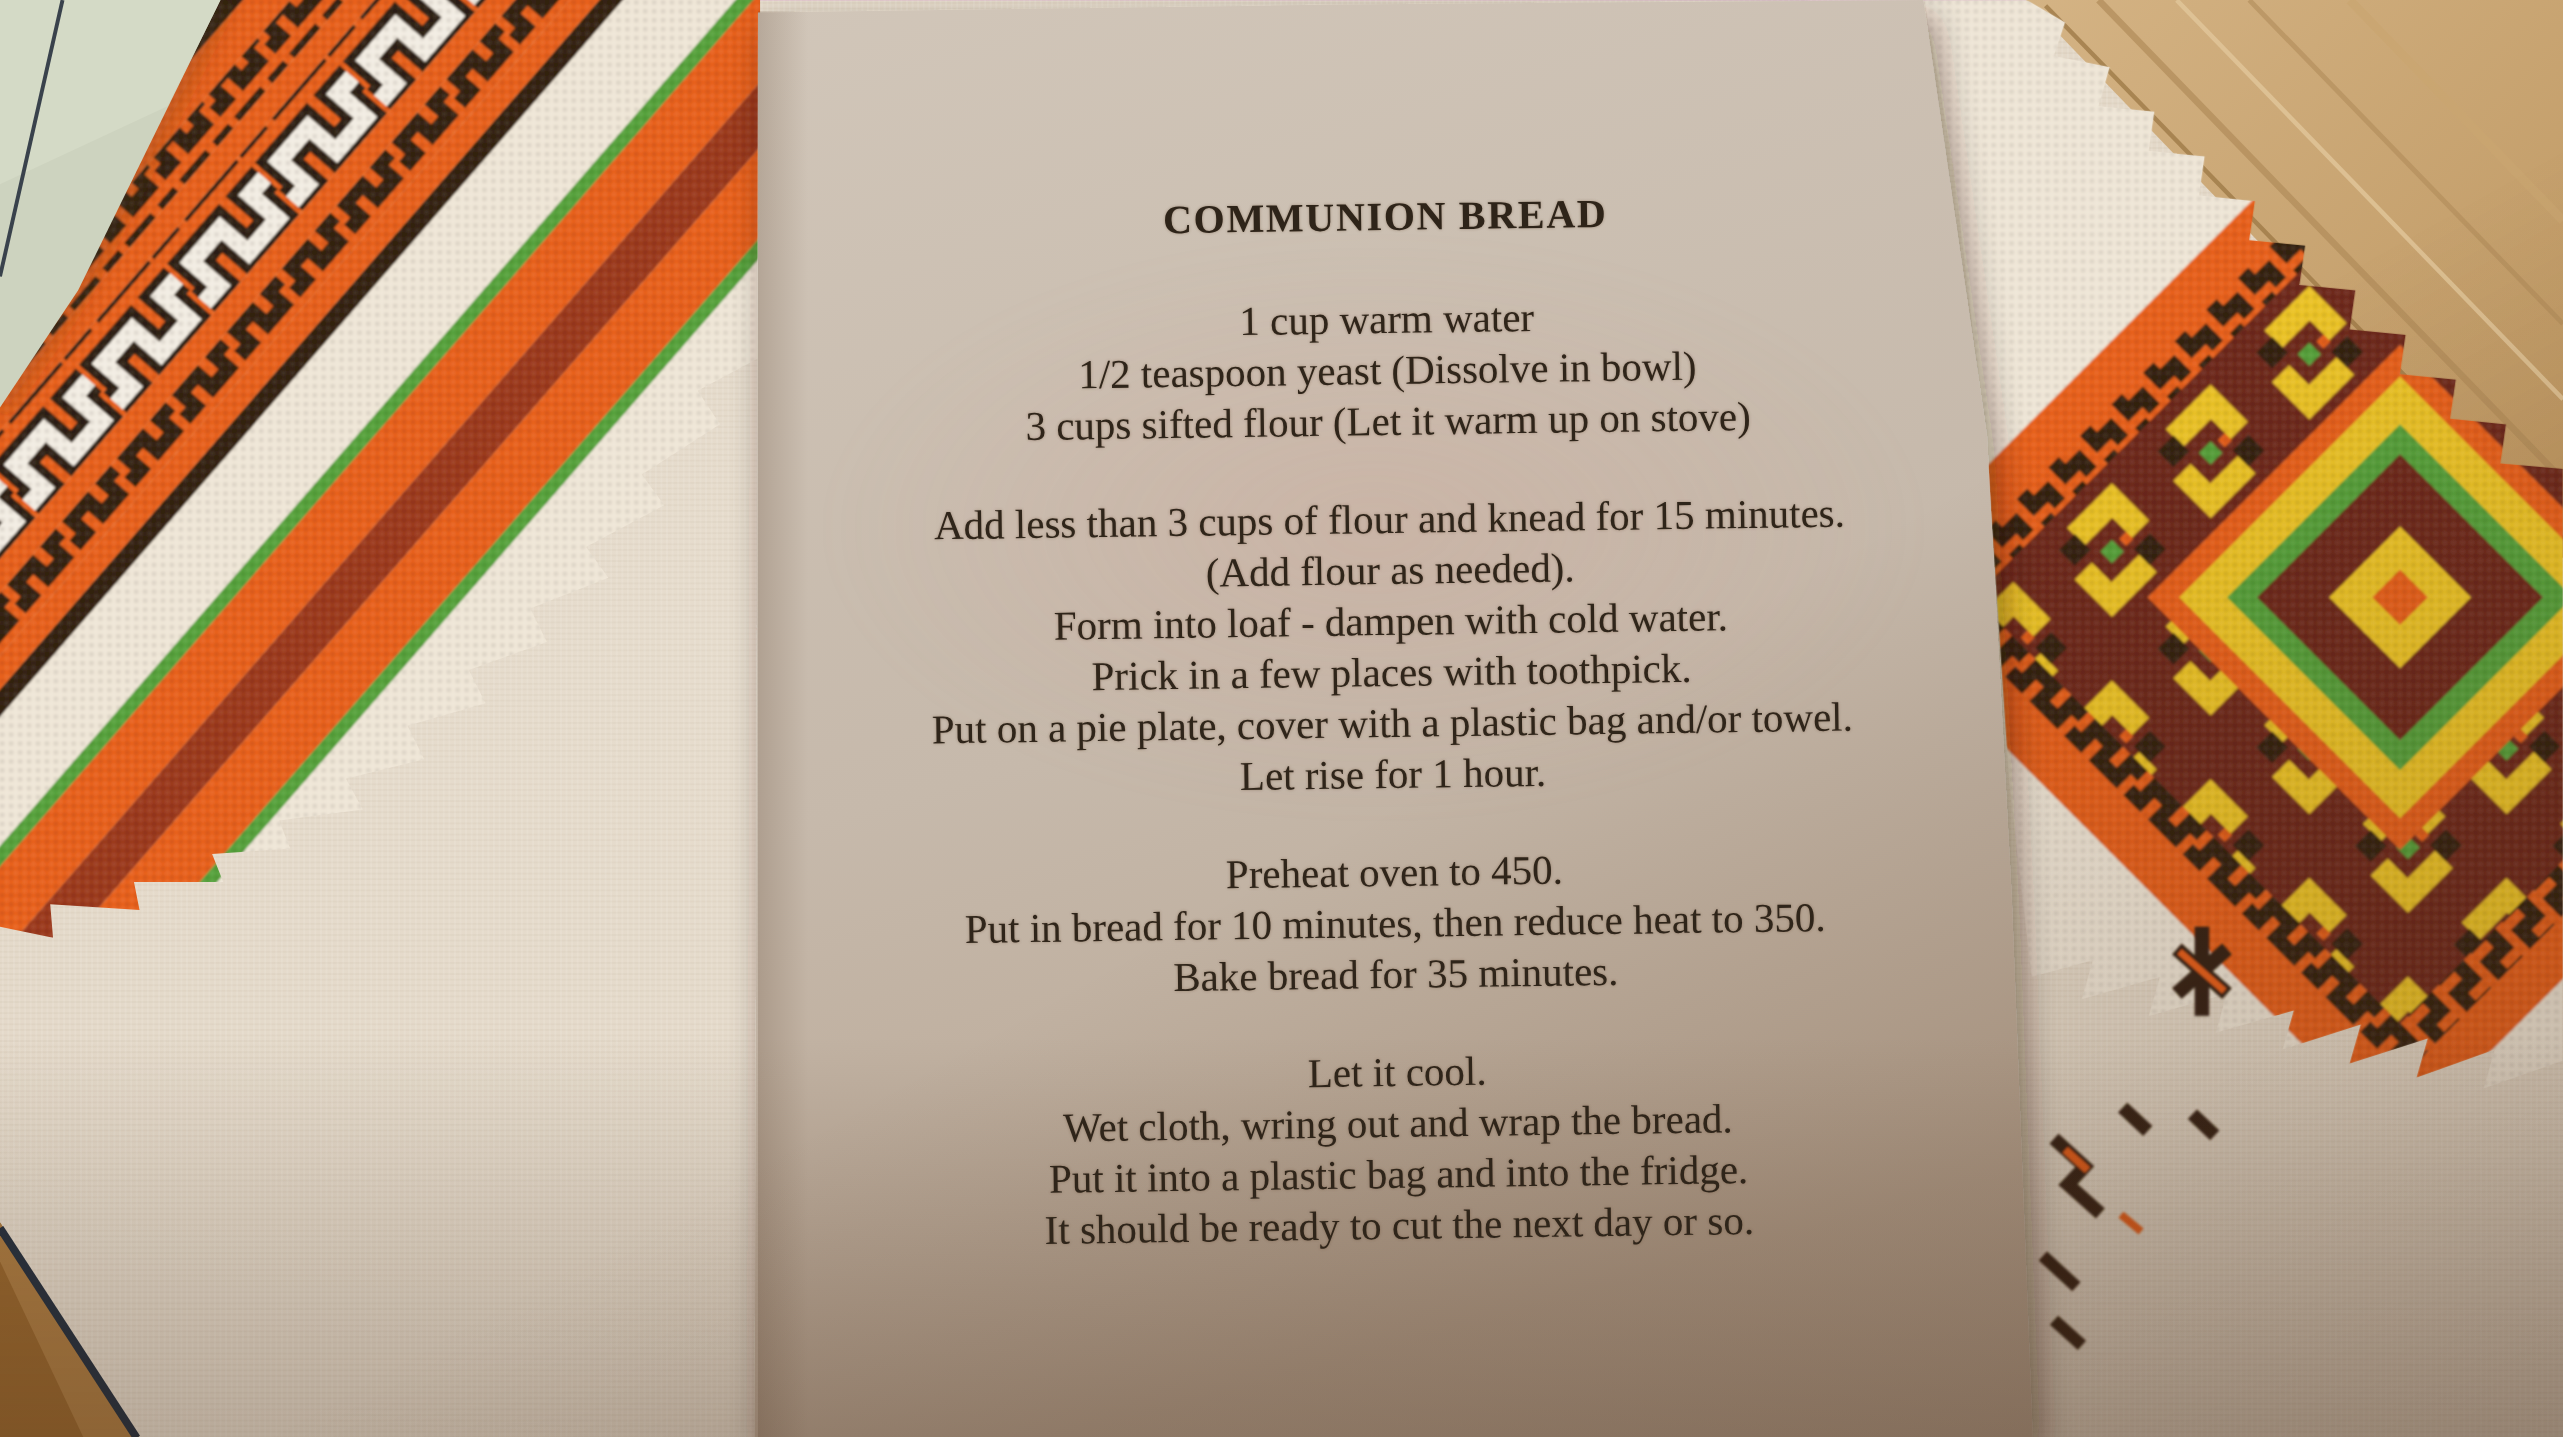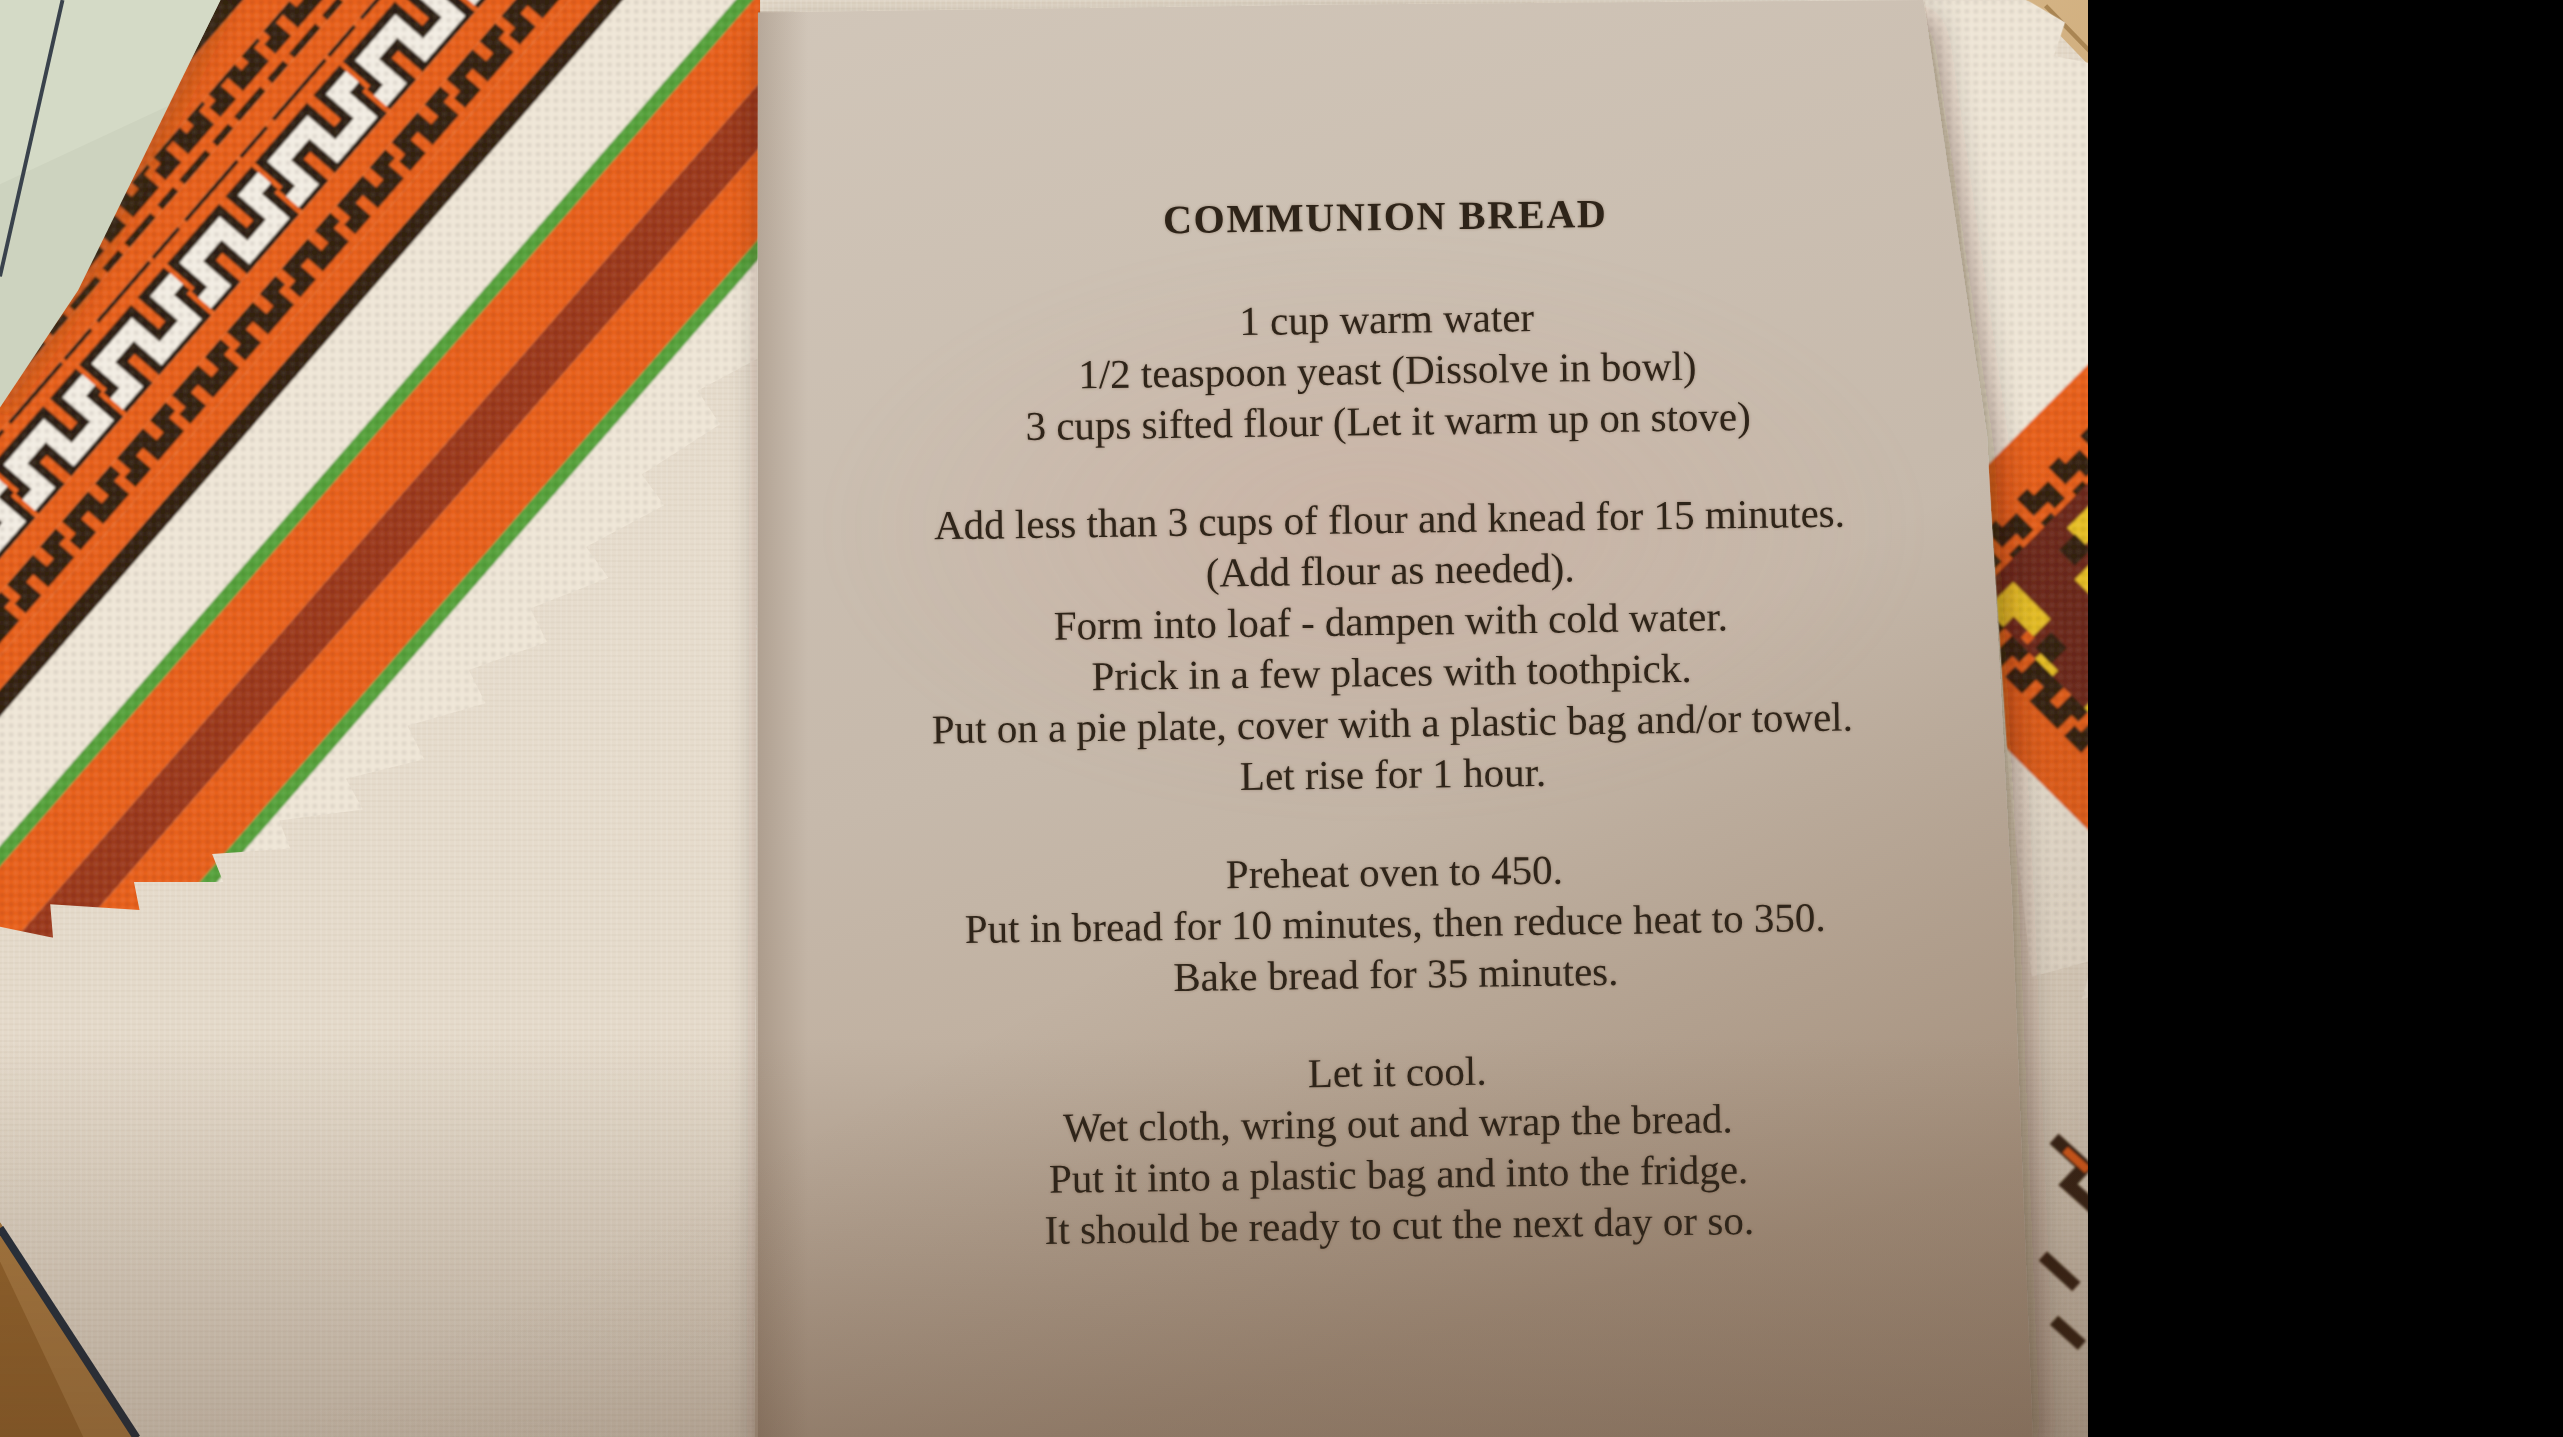--- a/index.html
+++ b/index.html
@@ -1,16 +1,16 @@
 <!DOCTYPE html>
 <html style="font-size:9px"><head>
 <meta charset="utf-8">
 <style>
   html,body{margin:0;padding:0;background:#000;}
-  .photo{position:relative;width:2088px;height:1438px;overflow:hidden;background:#e5e5e5;
+  .photo{position:relative;width:2563px;height:1438px;overflow:hidden;background:#d946ef;
          font-family:"Liberation Serif", serif;}
   .photo svg{position:absolute;left:0;top:0;}
   .textlayer{position:absolute;left:759px;top:189px;width:1261px;
              transform:rotate(-0.8deg);transform-origin:50% 30%;}
   .title{font-size:40px;font-weight:bold;line-height:56px;letter-spacing:1.7px;
          text-align:center;color:#2e2419;margin:0 0 49px 0;
          text-shadow:0 0 2.8px rgba(96,66,42,.45);}
   .section{margin:0 0 47px 0;}
   .line{font-size:41px;line-height:51px;text-align:center;color:#2f251a;
         text-shadow:0 0 2.8px rgba(96,66,42,.45);white-space:nowrap;}

